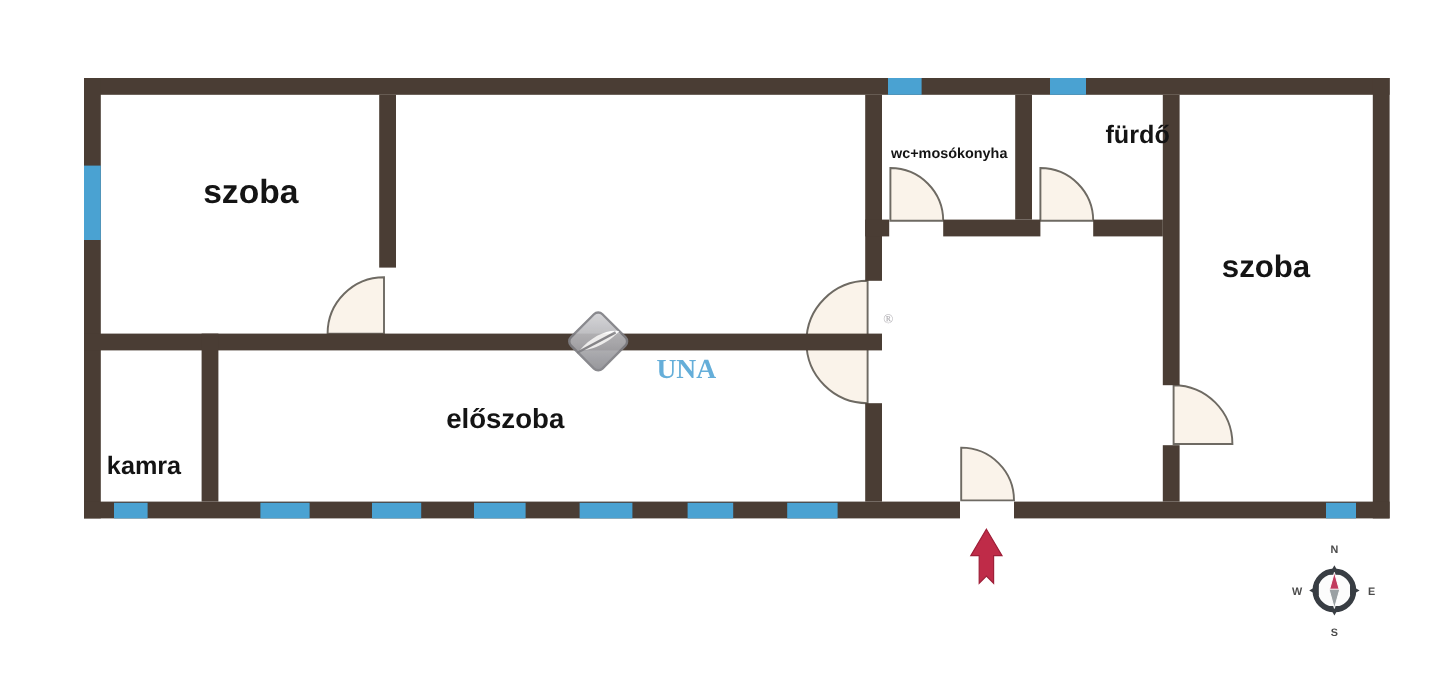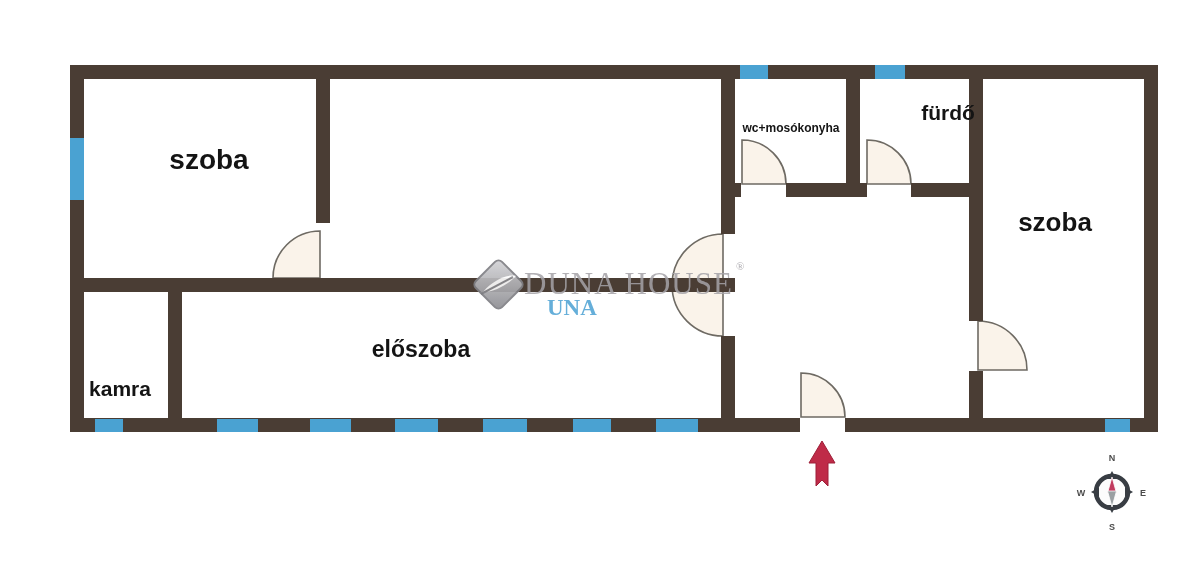--- a/index.html
+++ b/index.html
@@ -68,21 +68,20 @@
         <polygon points="1091,492 1099,487.5 1099,496.5" fill="#383d43"></polygon>
         <text x="1112" y="461" text-anchor="middle" font-size="9" fill="#4b4b4b" font-family="&quot;Liberation Sans&quot;,sans-serif" font-weight="bold">N</text>
         <text x="1143" y="495.5" text-anchor="middle" font-size="9" fill="#4b4b4b" font-family="&quot;Liberation Sans&quot;,sans-serif" font-weight="bold">E</text>
         <text x="1112" y="530" text-anchor="middle" font-size="9" fill="#4b4b4b" font-family="&quot;Liberation Sans&quot;,sans-serif" font-weight="bold">S</text>
         <text x="1081" y="495.5" text-anchor="middle" font-size="9" fill="#4b4b4b" font-family="&quot;Liberation Sans&quot;,sans-serif" font-weight="bold">W</text>
         <polygon points="1112,477 1116.5,493 1107.5,493" fill="#c13b5e" stroke="#ffffff" stroke-width="0.8"></polygon>
         <polygon points="1112,507 1116.5,491 1107.5,491" fill="#9aa0a3" stroke="#ffffff" stroke-width="0.8"></polygon>
       </g>
   </svg>
 
-  <div class="wm-text">DUNA HOUSE</div>
   <div class="wm-accent">UNA</div>
   <span class="wm-reg">®</span>
 <div class="wall" style="left: 70px; top: 65px; width: 1088px; height: 14px;"></div>
     <div class="wall" style="left: 70px; top: 65px; width: 14px; height: 367px;"></div>
     <div class="wall" style="left: 1144px; top: 65px; width: 14px; height: 367px;"></div>
     <div class="wall" style="left: 70px; top: 418px; width: 730px; height: 14px;"></div>
     <div class="wall" style="left: 845px; top: 418px; width: 313px; height: 14px;"></div>
     <div class="wall" style="left: 316px; top: 79px; width: 14px; height: 144px;"></div>
     <div class="wall" style="left: 721px; top: 79px; width: 14px; height: 155px;"></div>
     <div class="wall" style="left: 721px; top: 336px; width: 14px; height: 82px;"></div>

